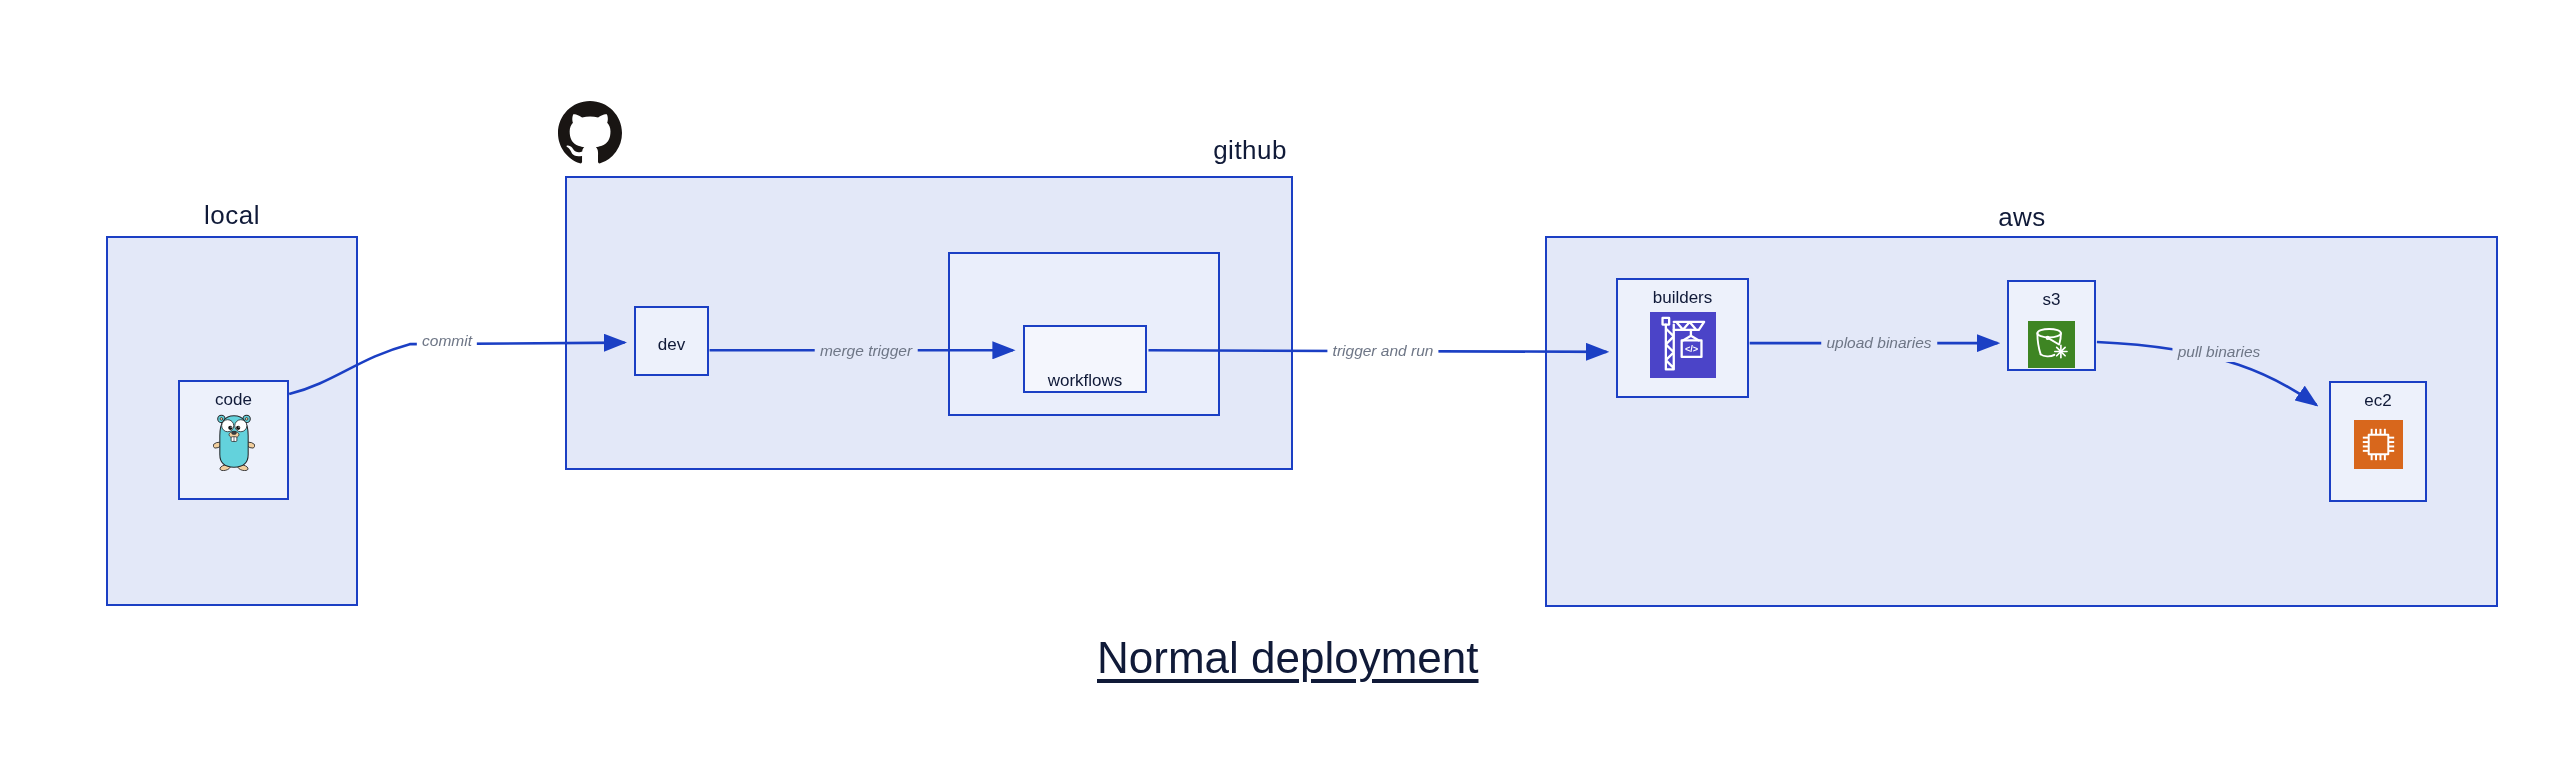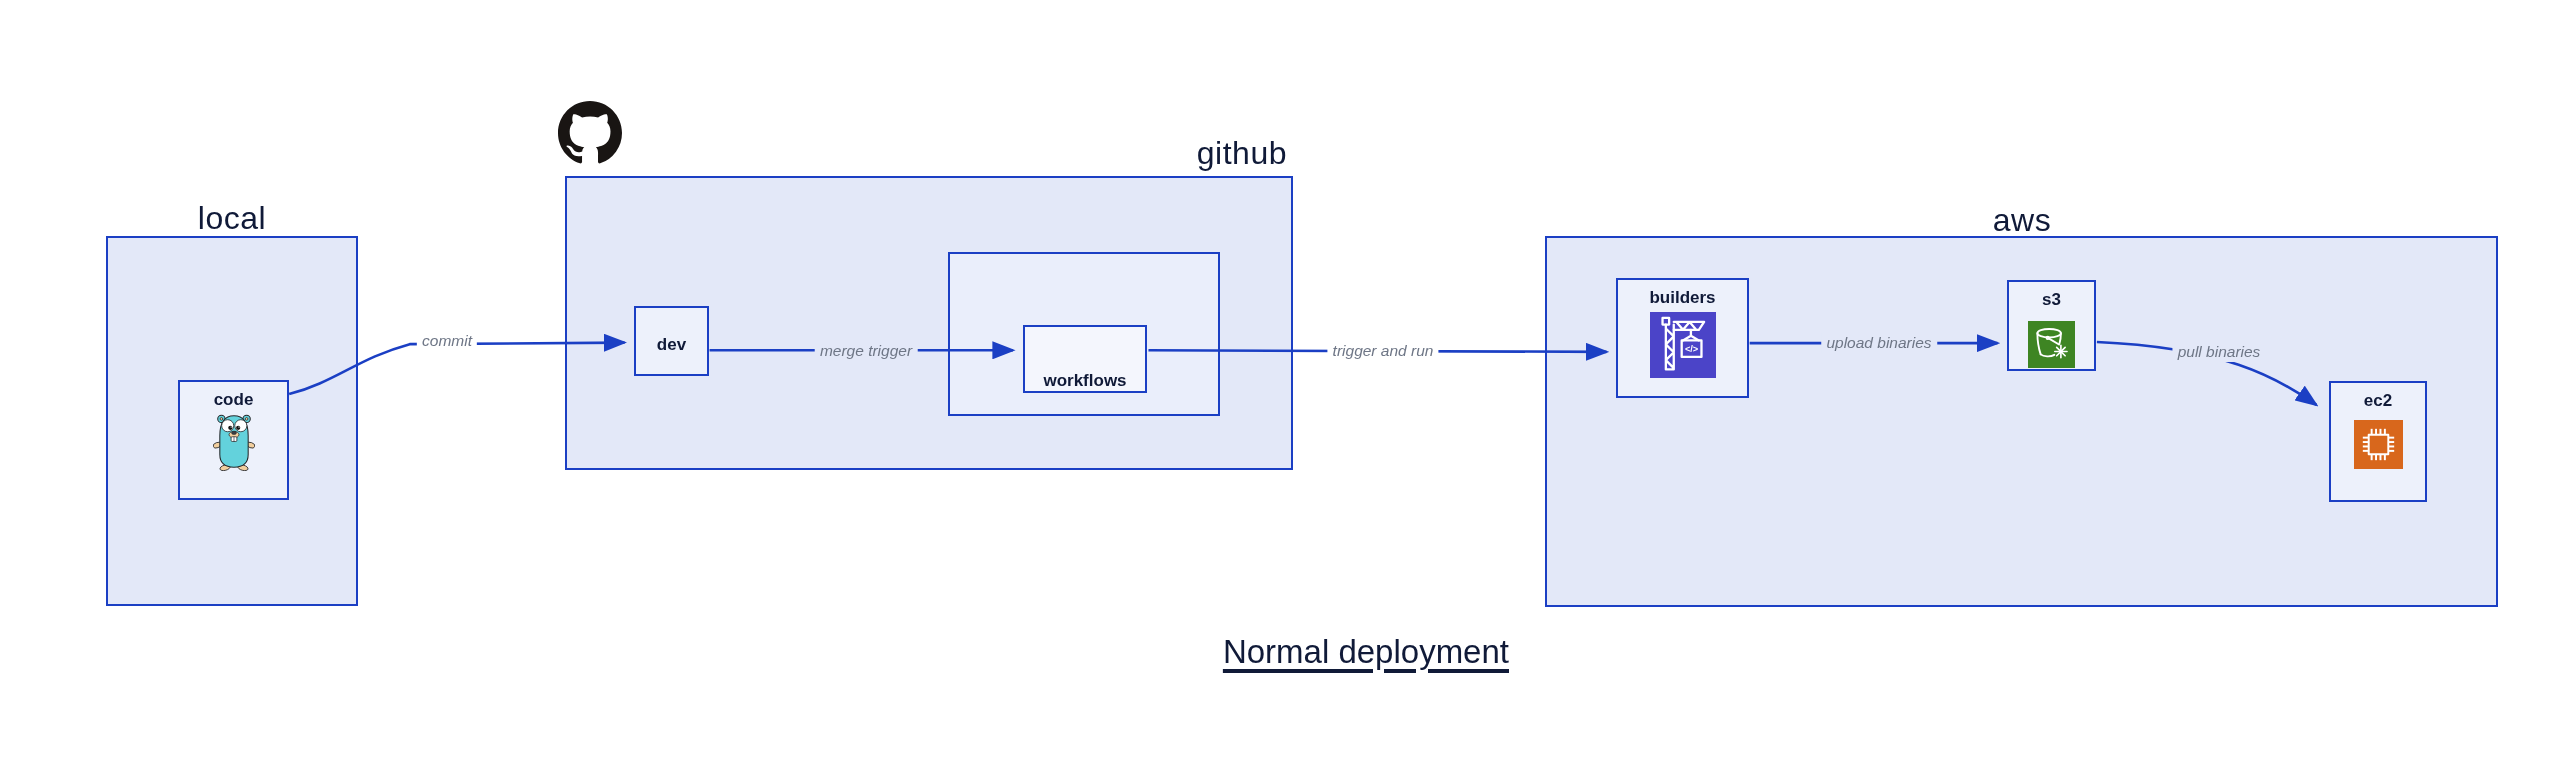--- a/index.html
+++ b/index.html
@@ -17,39 +17,39 @@
     --gopher_tan:#f2cf9e;
     --octocat_black:#191513;
     --background:#ffffff;
   }
   *{box-sizing:border-box;margin:0;padding:0}
   body{background:var(--background);font-family:"Liberation Sans",sans-serif;}
   .canvas{position:relative;width:2604px;height:781px;background:var(--background);overflow:hidden}
 
   .group-box{position:absolute;background:var(--outer_fill);border:2.6px solid var(--border_blue)}
   .sub-box{position:absolute;background:var(--node_fill);border:2.1px solid var(--border_blue)}
-  .group-label{position:absolute;font-size:32px;font-weight:500;color:var(--text_navy);letter-spacing:0.5px}
+  .group-label{position:absolute;font-size:26px;font-weight:500;color:var(--text_navy);letter-spacing:0.5px}
   .center{text-align:center}
   .right{text-align:right}
 
   .node{position:absolute;background:var(--node_fill);border:2.1px solid var(--border_blue);
         display:flex;flex-direction:column;align-items:center}
-  .node-label{font-size:17px;font-weight:bold;color:var(--text_navy);margin-top:8.2px}
+  .node-label{font-size:17px;font-weight:normal;color:var(--text_navy);margin-top:8.2px}
 
   .edges-svg{position:absolute;left:0;top:0;width:2604px;height:781px;pointer-events:none}
   .edge-line{stroke:var(--border_blue);stroke-width:5;fill:none}
   .arrowhead{fill:var(--border_blue)}
 
   .edge-label{position:absolute;transform:translate(-50%,-50%);font-size:15.5px;font-style:italic;
               color:var(--edge_label_gray);white-space:nowrap;padding:1px 5.2px;z-index:5}
   .bg-white{background:var(--background)}
   .bg-region{background:var(--outer_fill)}
 
-  .diagram-title{position:absolute;left:1097px;top:633px;width:412px;text-align:right;
-                 font-size:33px;color:var(--text_navy);
+  .diagram-title{position:absolute;left:1097px;top:633px;width:412px;text-align:left;
+                 font-size:44px;color:var(--text_navy);
                  text-decoration:underline;text-decoration-thickness:3.6px;text-underline-offset:6.2px}
 
   .octocat{position:absolute;left:558px;top:101px;width:64px;height:64px}
   .oc-path{fill:var(--octocat_black)}
 
   .icon{display:block}
   .cb-bg{fill:var(--codebuild_purple)}
   .s3-bg{fill:var(--s3_green)}
   .ec2-bg{fill:var(--ec2_orange)}
   .wline{stroke:#ffffff;stroke-width:3.5;fill:none;stroke-linecap:round;stroke-linejoin:round}

